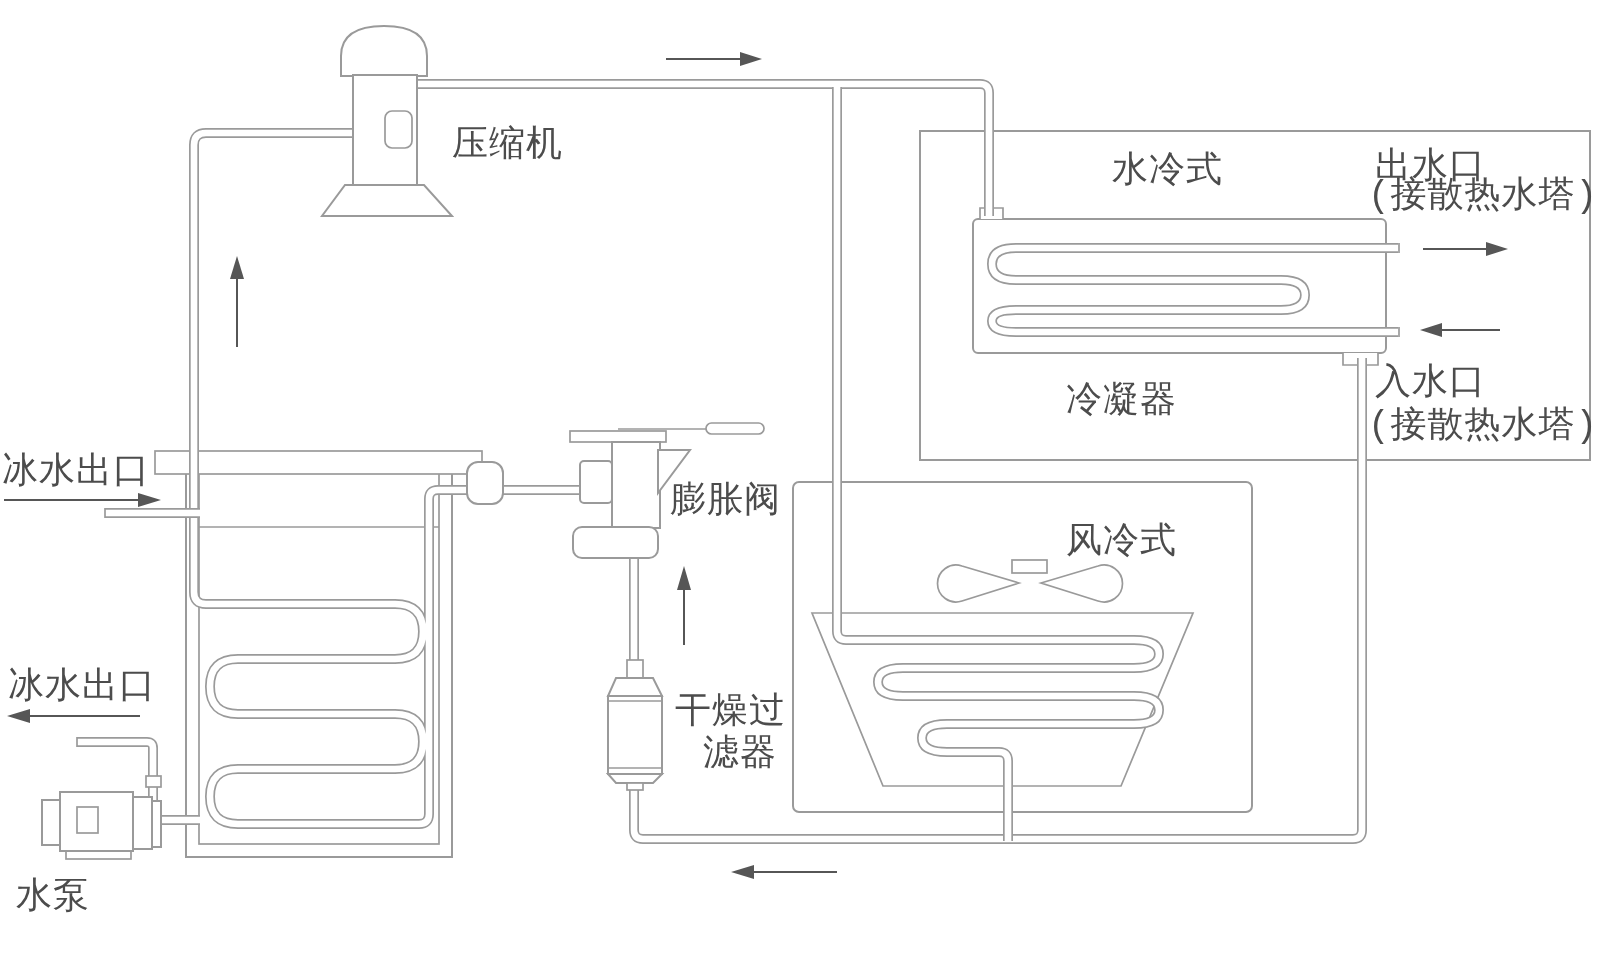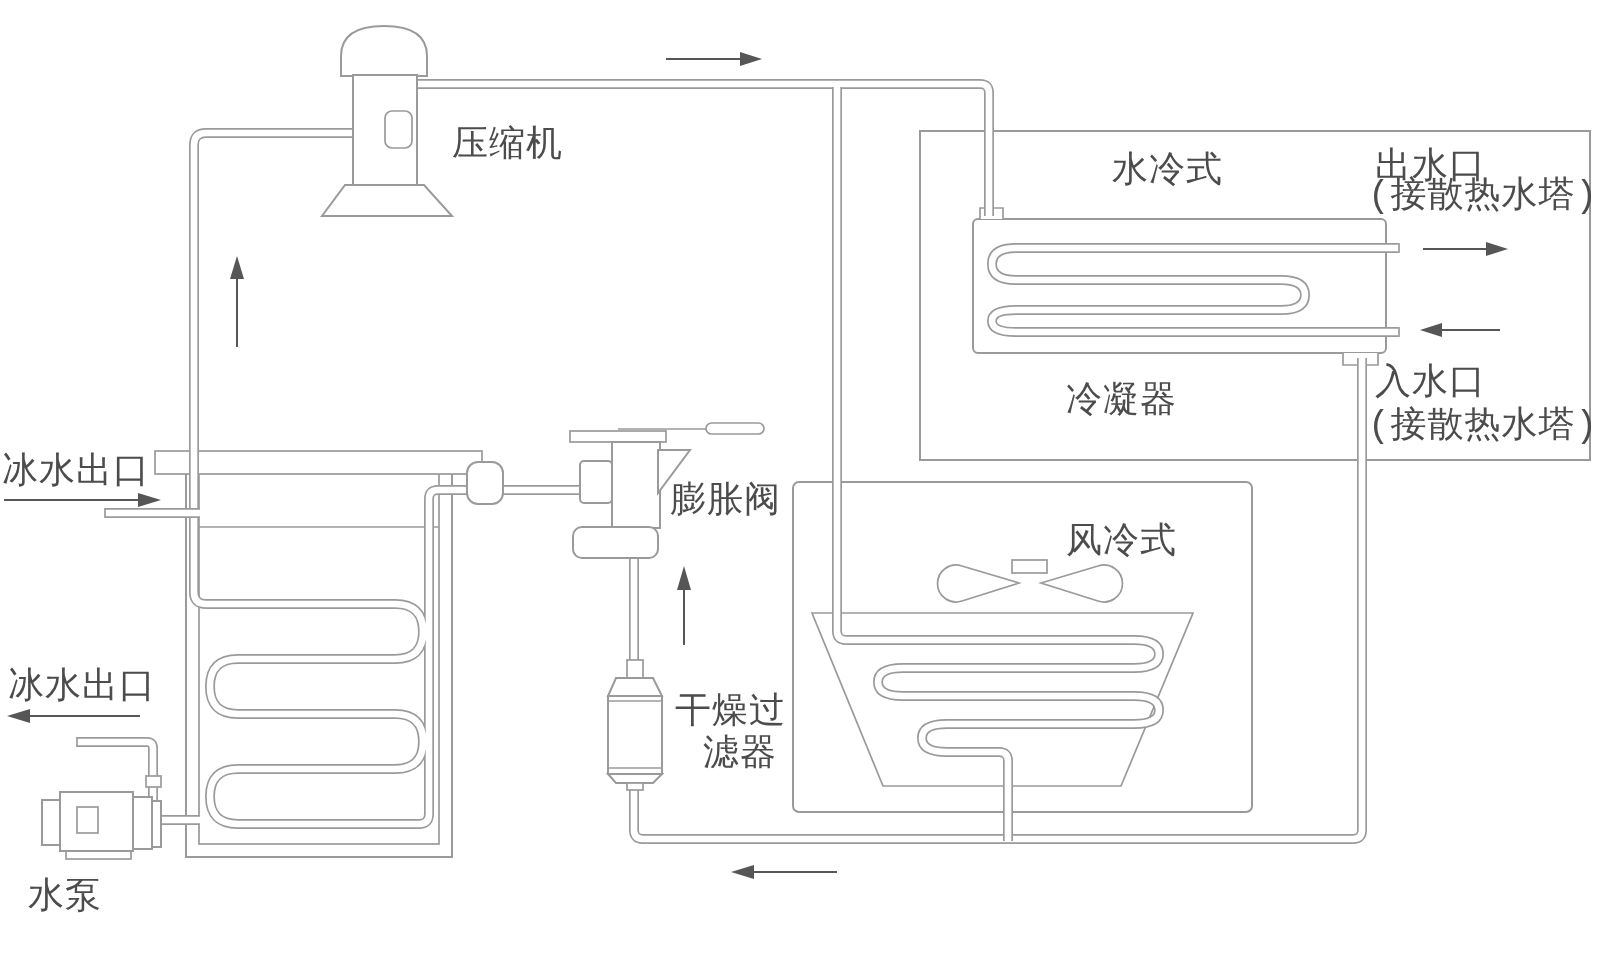--- a/index.html
+++ b/index.html
@@ -184,14 +184,14 @@
   <div class="lbl small" style="left:1368px;top:177px;">(接散热水塔)</div>
   <div class="lbl" style="left:1066px;top:382px;">冷凝器</div>
   <div class="lbl" style="left:1375px;top:364px;">入水口</div>
   <div class="lbl small" style="left:1368px;top:407px;">(接散热水塔)</div>
   <div class="lbl" style="left:1066px;top:523px;">风冷式</div>
   <div class="lbl" style="left:670px;top:482px;">膨胀阀</div>
   <div class="lbl" style="left:675px;top:693px;">干燥过</div>
   <div class="lbl" style="left:703px;top:735px;">滤器</div>
   <div class="lbl" style="left:2px;top:453px;">冰水出口</div>
   <div class="lbl" style="left:0px;top:668px;margin-left:8px;">冰水出口</div>
-  <div class="lbl" style="left:16px;top:878px;margin-left:12px;">水泵</div>
+  <div class="lbl" style="left:16px;top:878px;">水泵</div>
 </div>
 
 </body></html>

